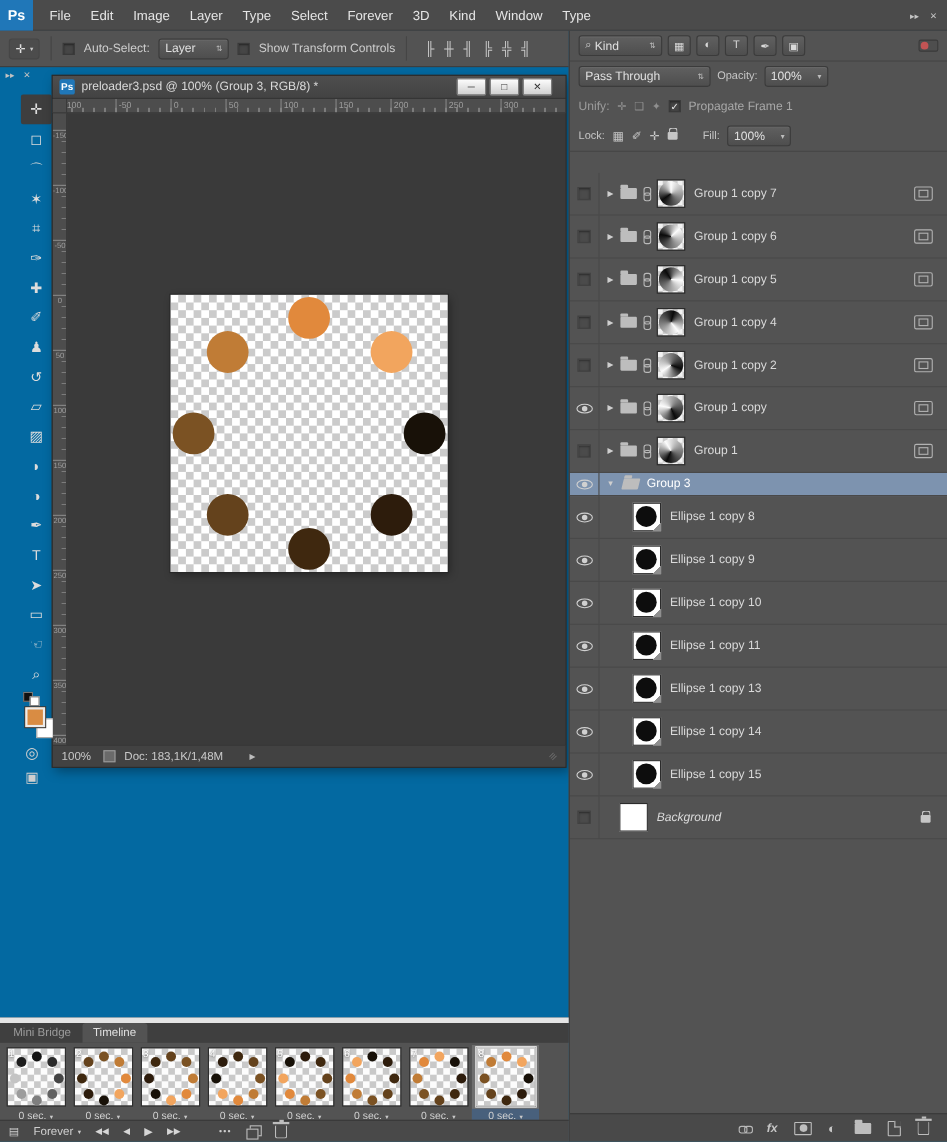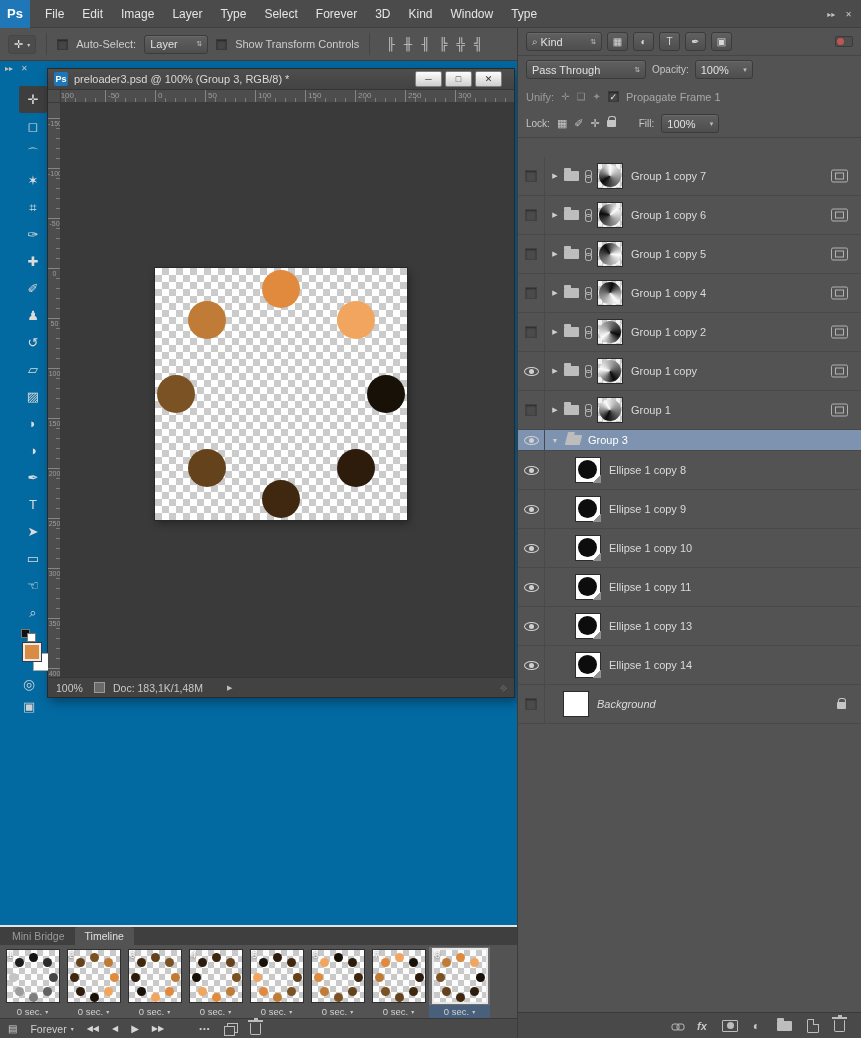--- a/index.html
+++ b/index.html
@@ -171,21 +171,21 @@
 .mask-ic::before{content:"";position:absolute;left:4px;top:1px;width:7px;height:7px;border-radius:50%;background:#bdbdbd}
 .page-ic{position:relative;width:12px;height:14px;border:1px solid #bdbdbd;border-radius:1px}
 .page-ic::before{content:"";position:absolute;top:-1px;right:-1px;width:5px;height:5px;background:#494949;
   border-left:1px solid #bdbdbd;border-bottom:1px solid #bdbdbd}
 .trash-ic{position:relative;width:11px;height:12px;border:1px solid #bdbdbd;border-top:none;
   border-radius:1px 1px 2px 2px;display:inline-block}
 .trash-ic::before{content:"";position:absolute;top:-3px;left:-3px;width:15px;height:2px;background:#bdbdbd}
 .trash-ic::after{content:"";position:absolute;top:-5px;left:3px;width:4px;height:2px;background:#bdbdbd}
 
 
-.timeline{position:absolute;left:0;top:925px;width:517px;height:113px;background:#535353;border-top:2px solid #e5e5e5}
+.timeline{position:absolute;left:0;top:925px;width:517px;height:113px;background:#535353;border-top:5px solid #e5e5e5}
 .tl-tabbar{height:18px;background:#3f3f3f;display:flex;padding-left:2px}
 .tl-tab{height:18px;line-height:18px;padding:0 10px;font-size:10.5px;color:#9b9b9b;white-space:nowrap}
 .tl-tab.active{background:#535353;color:#e0e0e0;border-radius:3px 3px 0 0}
 .frame-strip{position:absolute;left:0;top:18px;right:0;height:75px;display:flex;padding:2px 0 0 2px}
 .frame{width:61px;position:relative;padding-top:1px}
 .frame.selected{background:#6e6e6e}
 .fthumb{width:54px;height:54px;margin:1px auto 0;position:relative;border:1px solid #2e2e2e;
   background:repeating-conic-gradient(#c9c9c9 0 25%,#fcfcfc 0 50%);background-size:12px 12px}
 .frame.selected .fthumb{border-color:#e8e8e8;box-shadow:0 0 0 1px #e8e8e8}
 .fnum{position:absolute;top:3px;left:6px;font-size:9px;color:#fff;text-shadow:0 0 2px rgba(0,0,0,.8)}
@@ -517,20 +517,28 @@
           <span class="lname">Ellipse 1 copy 13</span>
         </div>
         <div class="layer-row k-shape">
           <div class="vis-well">
             <span class="eye"></span>
           </div>
           <span class="indent"></span>
           <span class="thumb shape-thumb"></span>
           <span class="lname">Ellipse 1 copy 14</span>
         </div>
+        <div class="layer-row k-shape">
+          <div class="vis-well">
+            <span class="eye"></span>
+          </div>
+          <span class="indent"></span>
+          <span class="thumb shape-thumb"></span>
+          <span class="lname">Ellipse 1 copy 15</span>
+        </div>
         <div class="layer-row k-background">
           <div class="vis-well">
             <span class="vis-empty"></span>
           </div>
           <span class="indent"></span>
           <span class="thumb bg-thumb"></span>
           <span class="lname italic">Background</span>
           <span class="lock-ic row-lock"></span>
         </div>
       </div>

